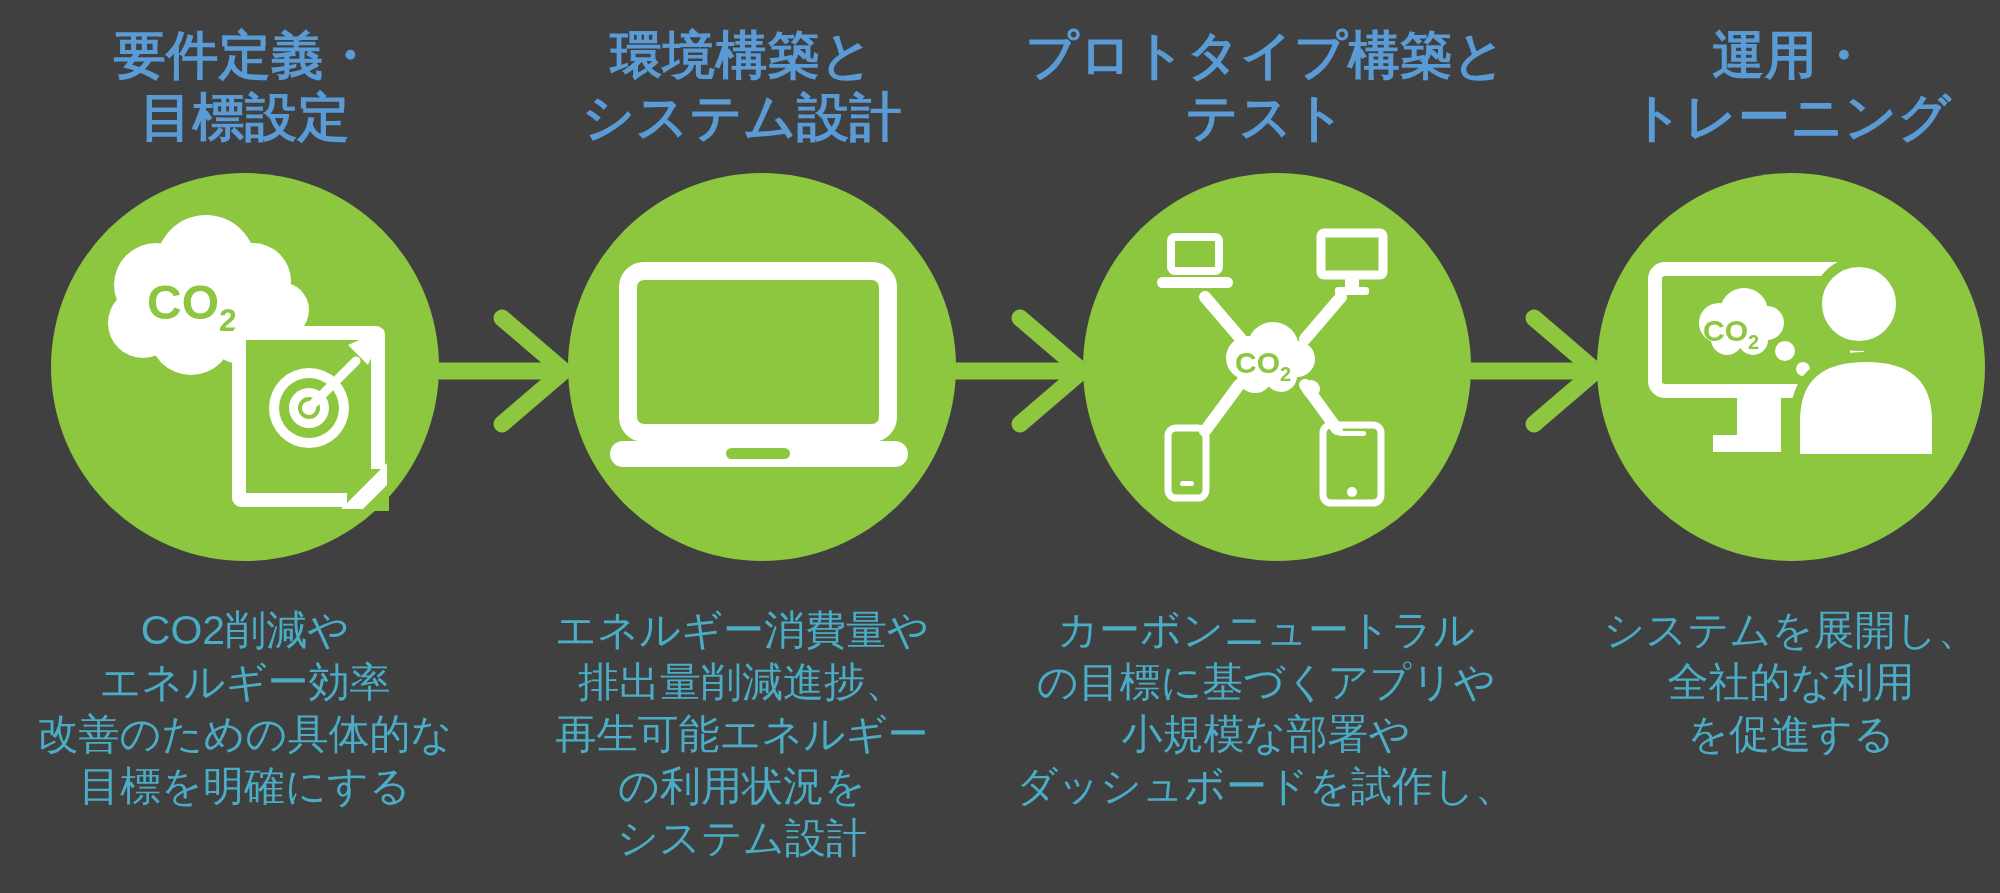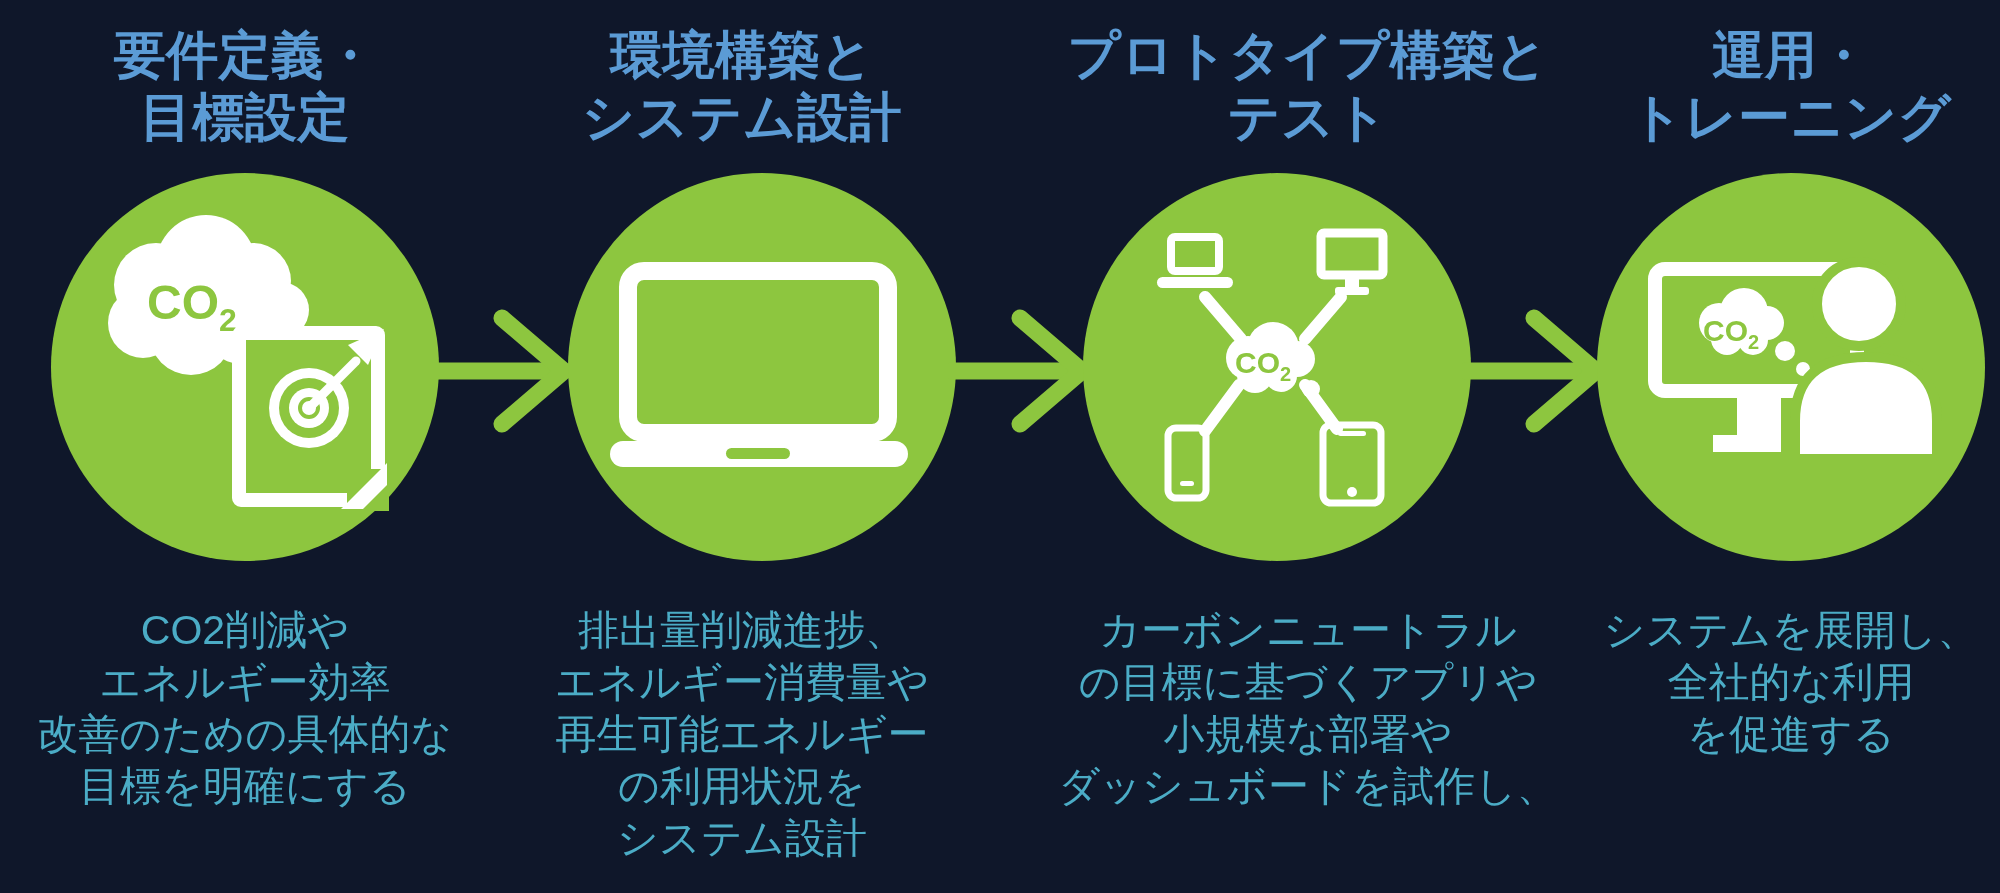--- a/index.html
+++ b/index.html
@@ -1,17 +1,17 @@
 <!DOCTYPE html>
 <html lang="ja"><head>
 <meta charset="utf-8">
 <style>
   html,body { margin:0; padding:0; background:#ffffff; }
   .canvas {
-    position:relative; width:2000px; height:893px; background:#0f172a;
+    position:relative; width:2000px; height:893px; background:#404040;
     overflow:hidden;
     font-family:"Liberation Sans","DejaVu Sans",sans-serif;
   }
   .title {
     position:absolute; top:24px; width:620px; margin:0;
     text-align:center; color:#5b9bd5; font-size:52px; font-weight:700;
     line-height:62px; letter-spacing:0.5px;
   }
   .title span, .desc span { display:block; white-space:nowrap; }
   .circle {
@@ -22,21 +22,21 @@
   .desc {
     position:absolute; top:604px; width:620px; margin:0;
     text-align:center; color:#4bacc6; font-size:41px; line-height:52px;
   }
   .arrow { position:absolute; top:308px; width:142px; height:126px; }
   .co2-big  { font-weight:700; font-size:48px; fill:#8dc63f; }
   .co2-sm   { font-weight:700; font-size:30px; fill:#8dc63f; }
   
   .c1 .title,.c1 .desc { left:-65px; }  .c1 .circle { left:51px; }
   .c2 .title,.c2 .desc { left:432px; }  .c2 .circle { left:568px; }
-  .c3 .title,.c3 .desc { left:998px; }  .c3 .circle { left:1083px; }
+  .c3 .title,.c3 .desc { left:956px; }  .c3 .circle { left:1083px; }
   .c4 .title,.c4 .desc { left:1481px; } .c4 .circle { left:1597px; }
 </style>
 </head>
 <body>
 
 <div class="canvas">
 
   <section class="c1">
     <h2 class="title">
       <span>要件定義・</span>
@@ -92,22 +92,22 @@
       <span>システム設計</span>
     </h2>
     <div class="circle">
       <svg viewBox="0 0 388 388" aria-hidden="true">
         <rect x="60" y="98" width="260" height="162" rx="16" fill="#8dc63f" stroke="#ffffff" stroke-width="18"></rect>
         <rect x="42" y="268" width="298" height="26" rx="13" fill="#ffffff"></rect>
         <rect x="158" y="275" width="64" height="11" rx="5.5" fill="#8dc63f"></rect>
       </svg>
     </div>
     <p class="desc">
+      <span>エネルギー消費量や</span>
       <span>排出量削減進捗、</span>
-      <span>エネルギー消費量や</span>
       <span>再生可能エネルギー</span>
       <span>の利用状況を</span>
       <span>システム設計</span>
     </p>
   </section>
 
   <svg class="arrow" style="left:948px" viewBox="0 0 142 126" aria-hidden="true">
     <g stroke="#8dc63f" stroke-width="17" fill="none" stroke-linecap="round">
       <line x1="4" y1="63" x2="128" y2="63"></line>
       <polyline points="72,10 134,63 72,116" stroke-linejoin="miter"></polyline>

